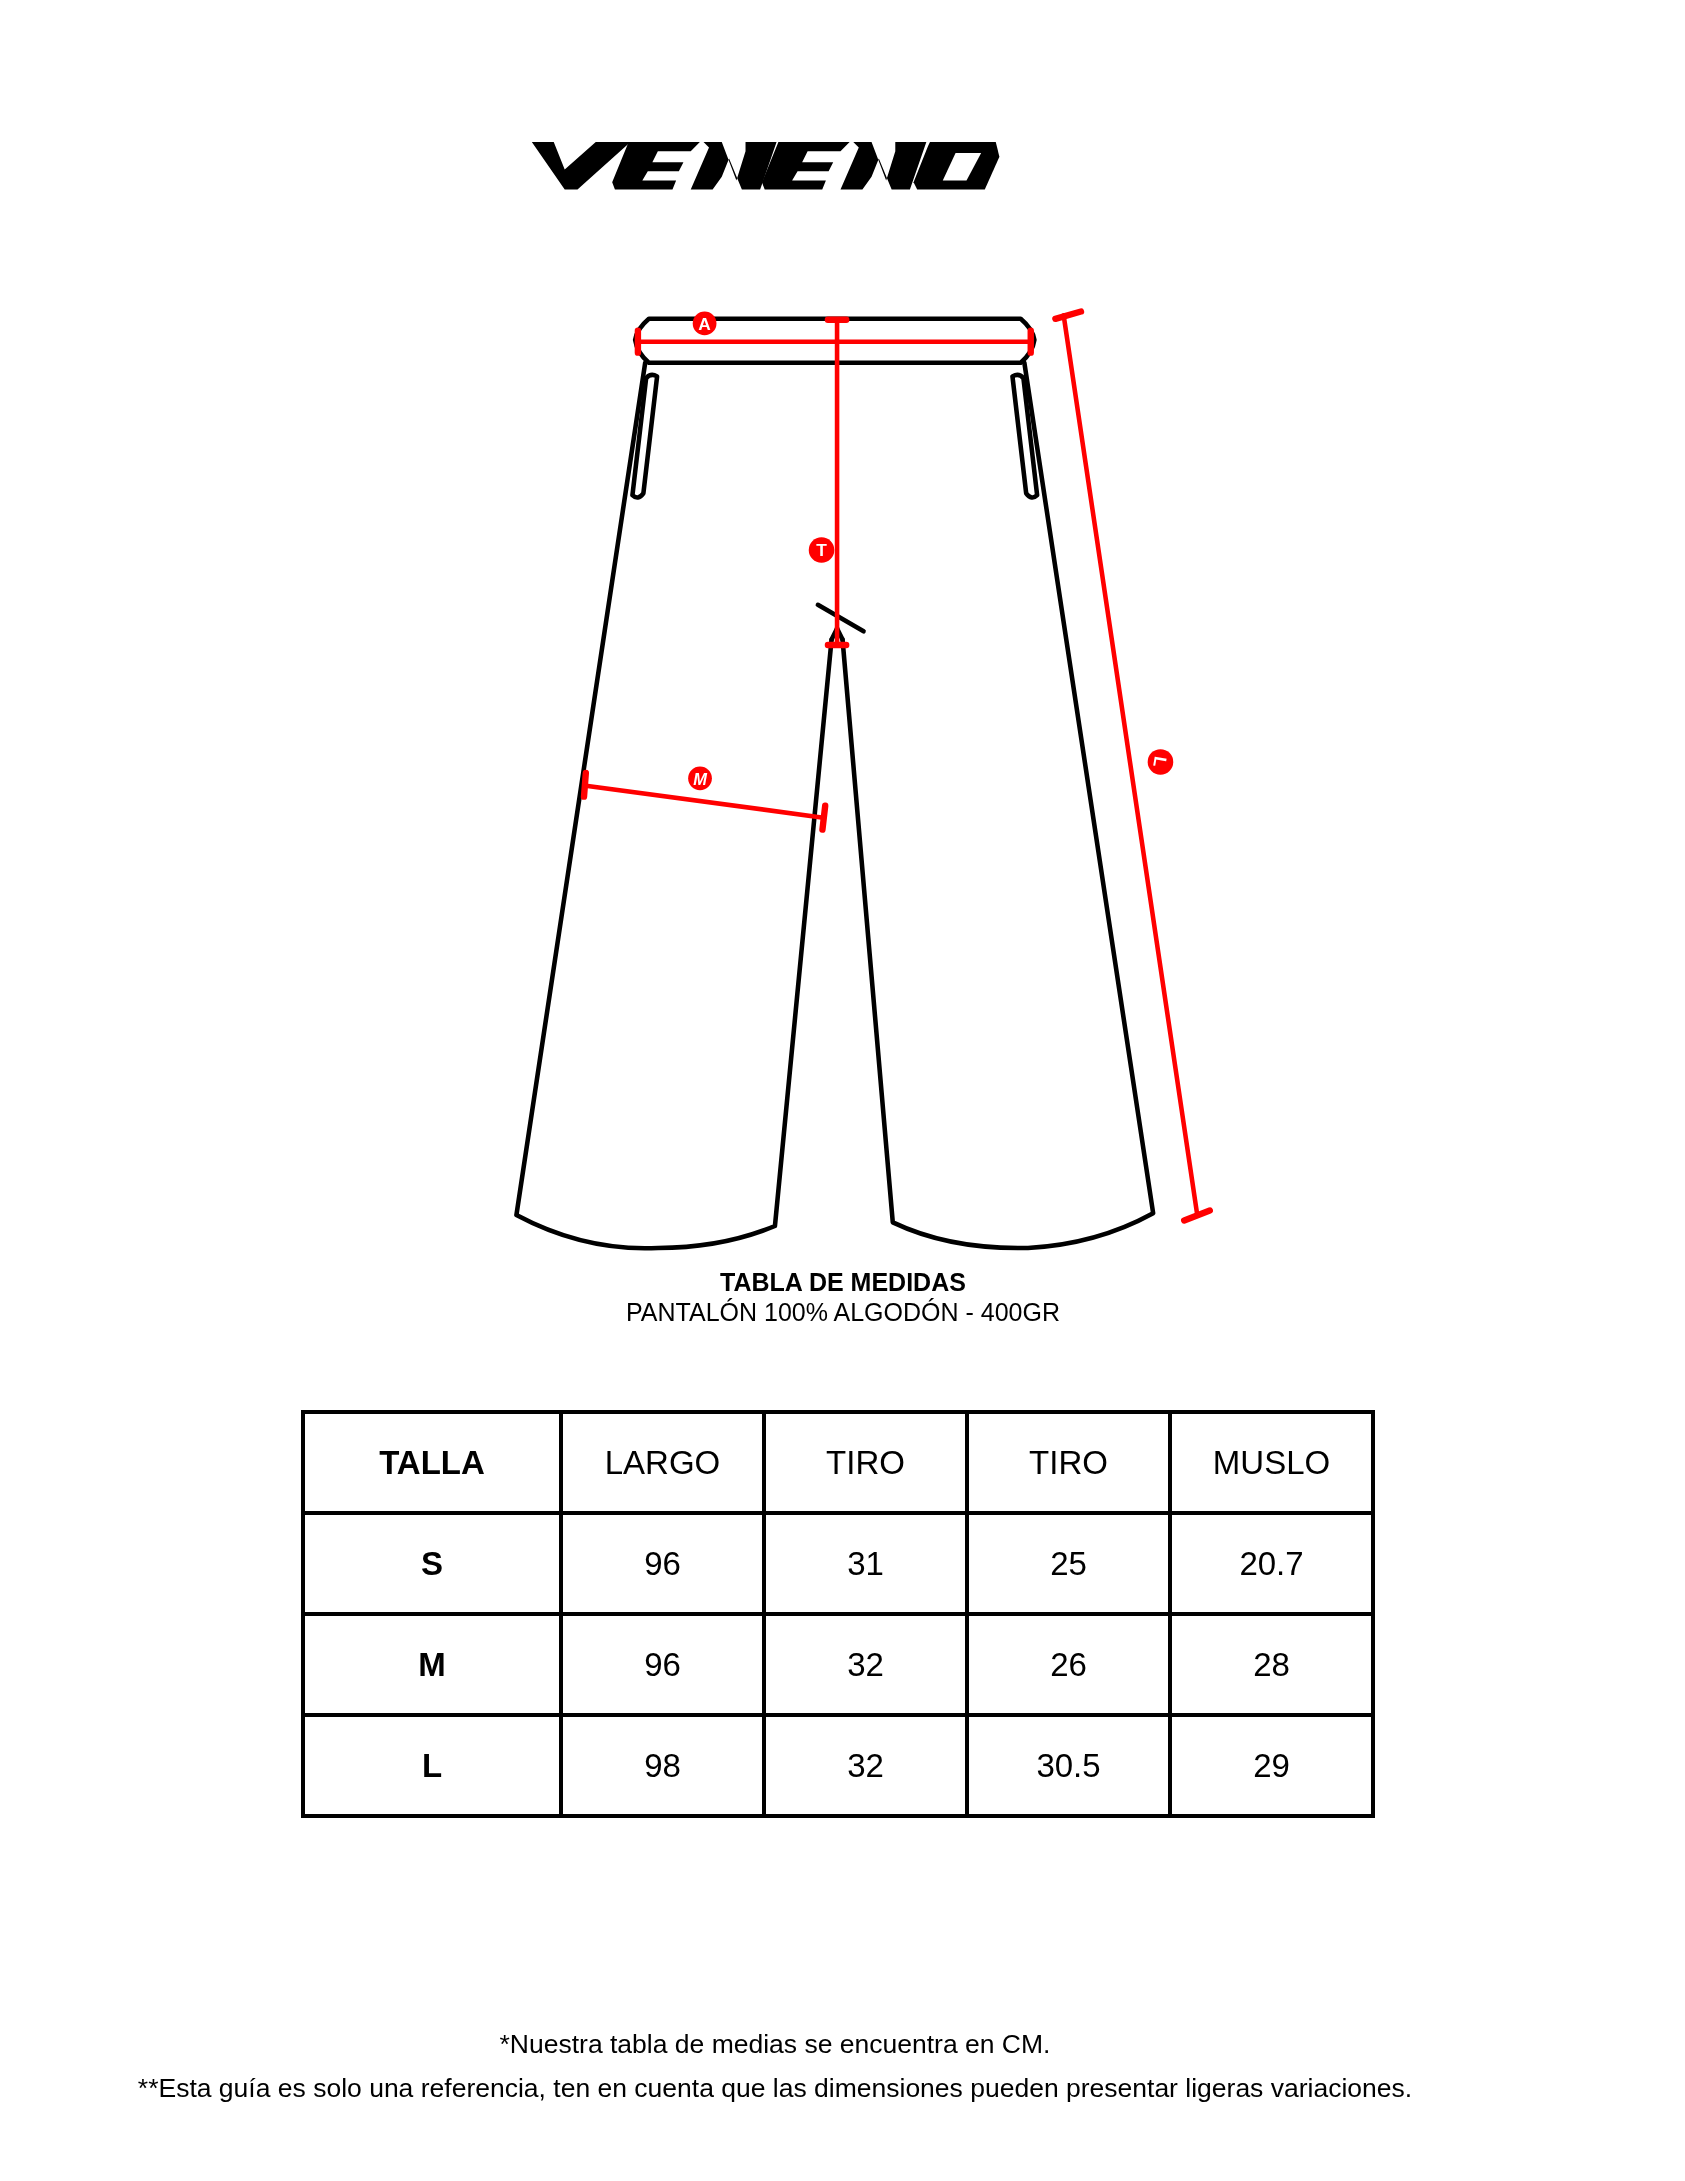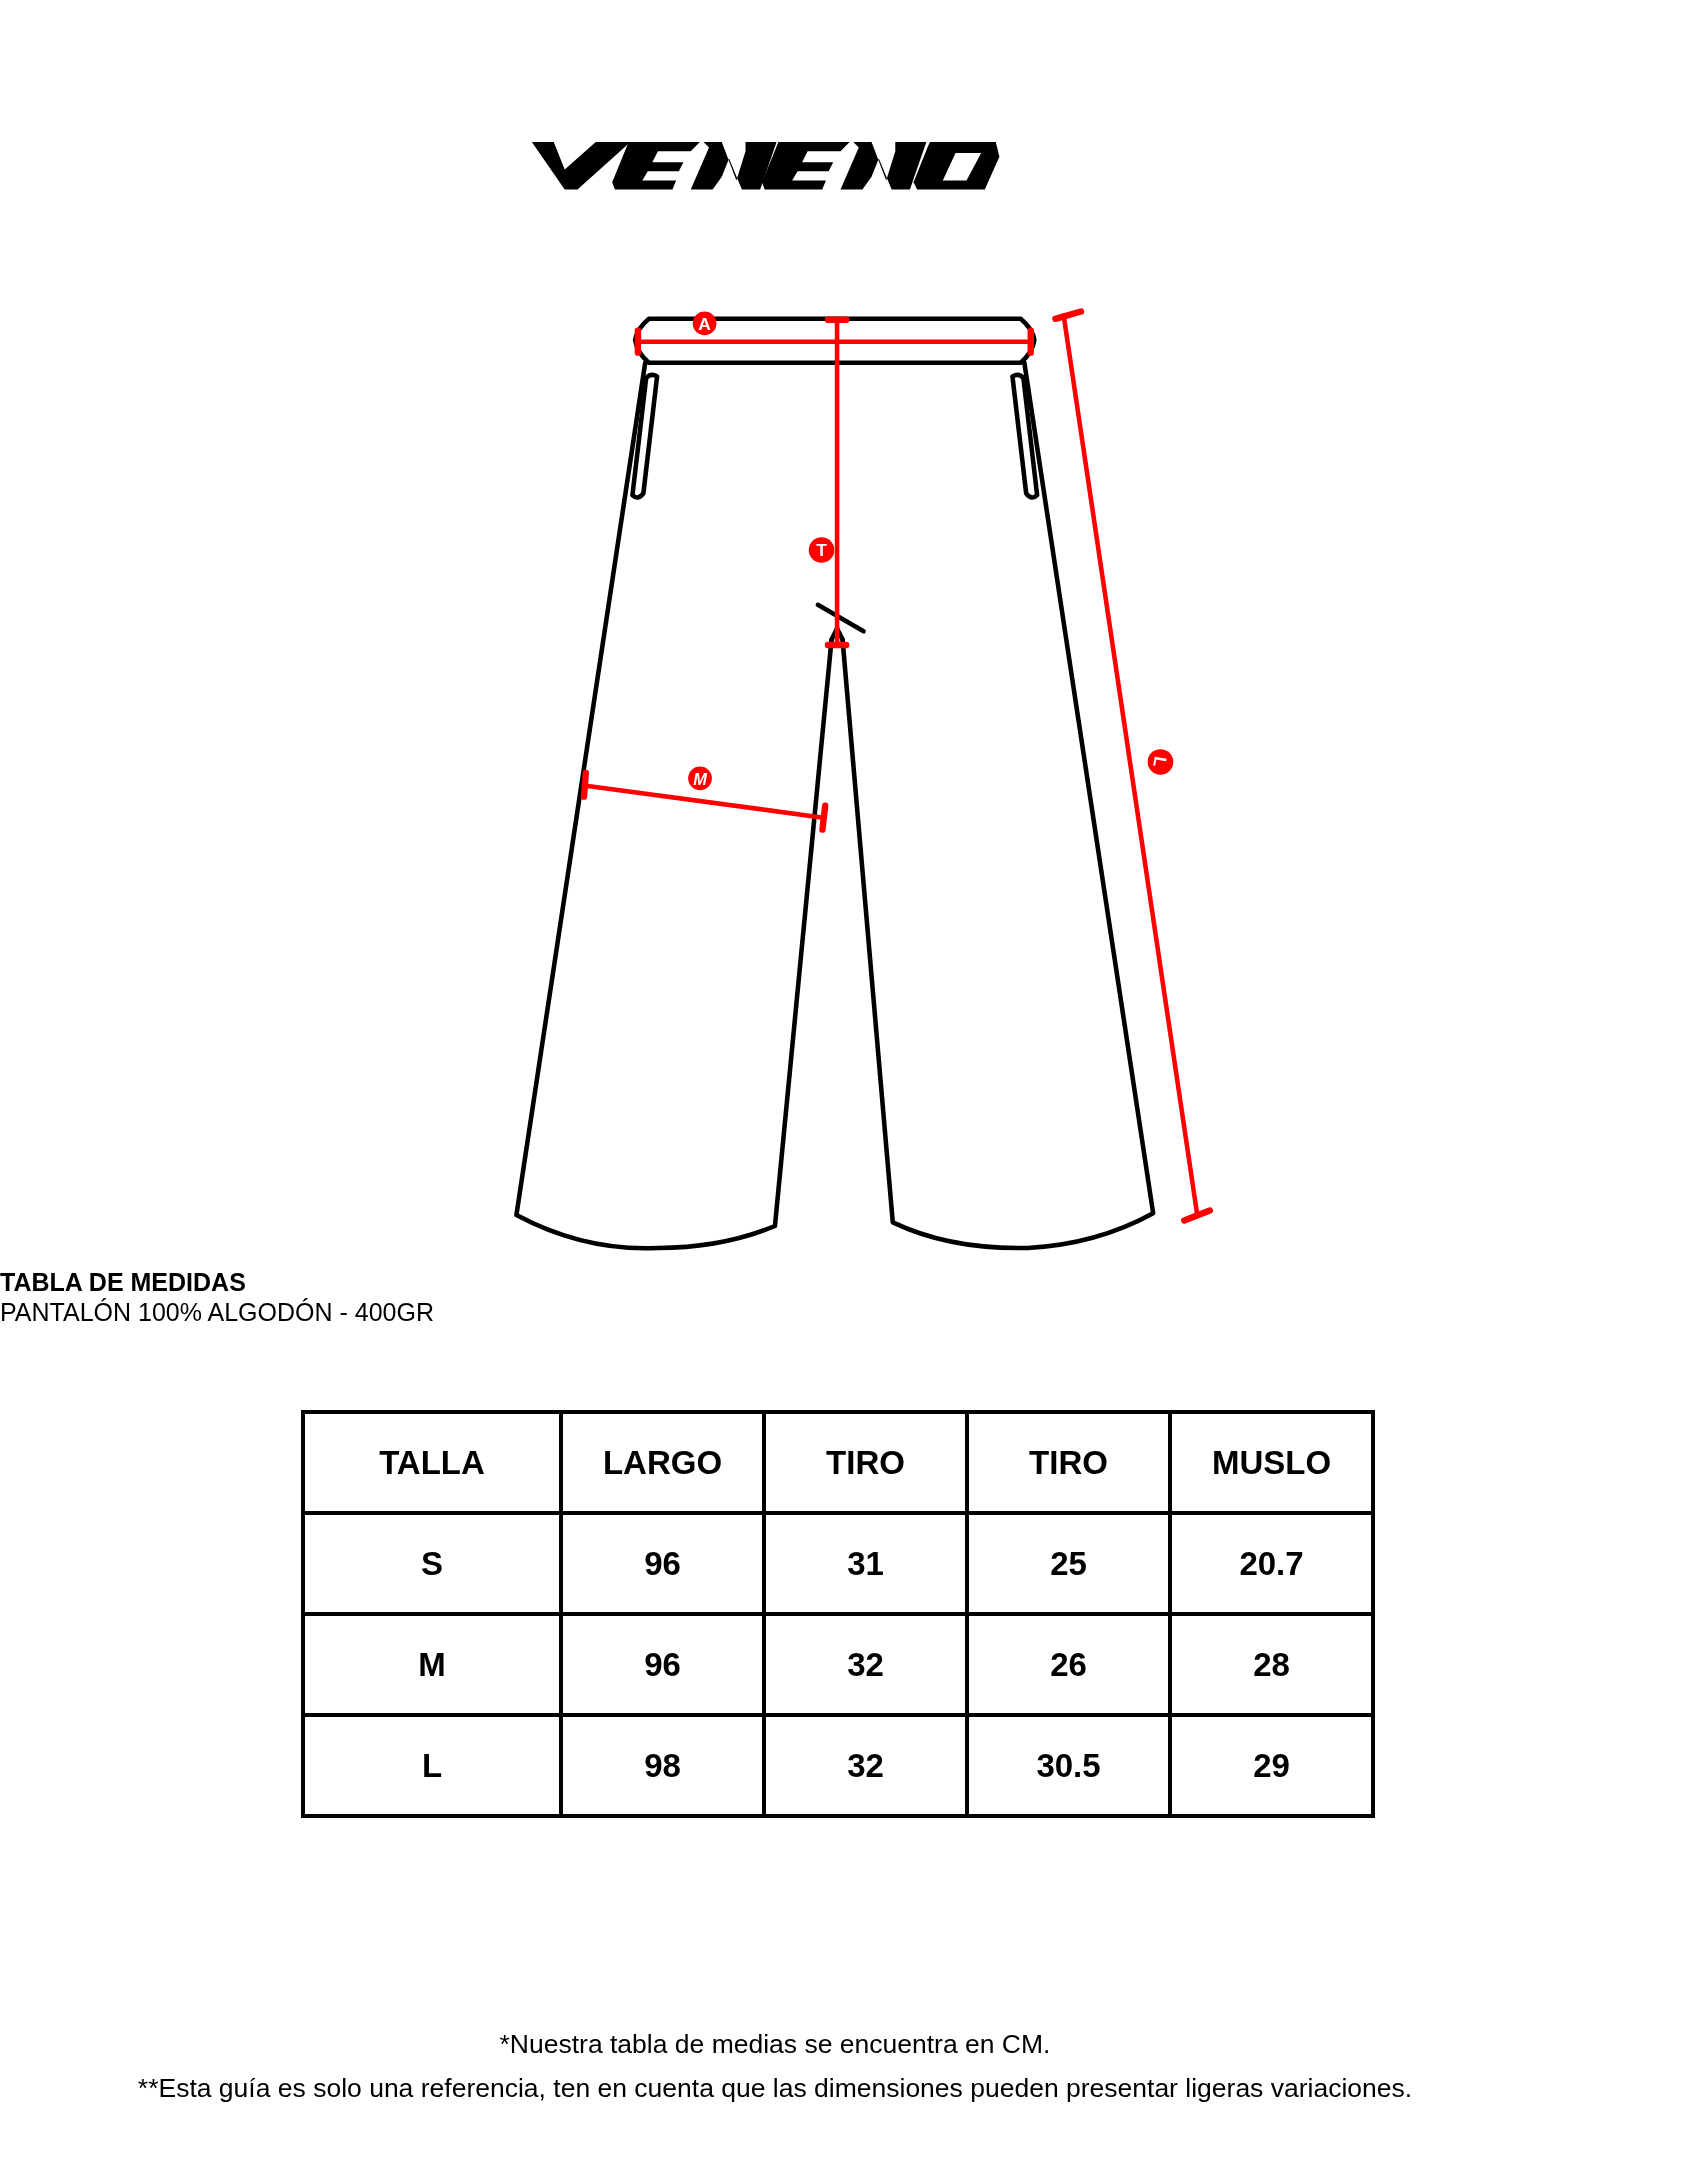--- a/index.html
+++ b/index.html
@@ -1,23 +1,23 @@
 <!DOCTYPE html>
 <html style="font-size:14.6px"><head>
 <meta charset="utf-8">
 <style>
   html, body { margin: 0; padding: 0; background: #ffffff; }
   body { width: 1686px; height: 2182px; position: relative; overflow: hidden; font-family: "Liberation Sans", sans-serif; color: #000; }
   .logo { position: absolute; left: 530px; top: 142px; width: 621px; height: 55px; }
   .diagram { position: absolute; left: 0; top: 0; width: 1686px; height: 1279px; }
-  .caption { position: absolute; left: 0; width: 1686px; text-align: left; }
+  .caption { position: absolute; left: 0; width: 1686px; text-align: center; }
   .caption-title { top: 1268px; font-weight: bold; font-size: 25px; }
   .caption-sub { top: 1298px; font-size: 25px; }
   table.sizes { position: absolute; left: 301px; top: 1410px; width: 1069px; border-collapse: collapse; table-layout: fixed; }
-  table.sizes th, table.sizes td { border: 4.6px solid #000; height: 97px; text-align: center; vertical-align: middle; font-size: 33px; font-weight: bold; padding: 0; }
+  table.sizes th, table.sizes td { border: 4.6px solid #000; height: 97px; text-align: center; vertical-align: middle; font-size: 33px; font-weight: normal; padding: 0; }
   table.sizes .first { font-weight: bold; }
   .notes { position: absolute; left: 0; width: 1550px; text-align: center; font-size: 26.5px; }
   .note1 { top: 2029px; }
   .note2 { top: 2073px; }
 </style>
 </head>
 <body>
 
 <svg class="logo" viewBox="0 0 680 60" xmlns="http://www.w3.org/2000/svg">
   <g fill="#000">

